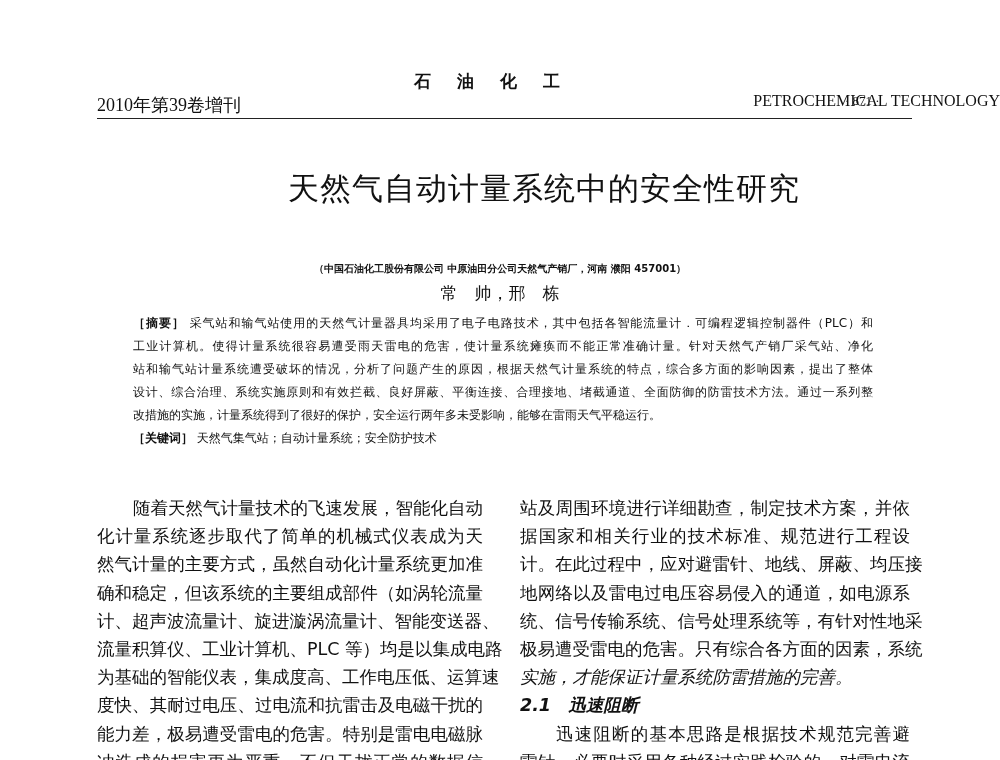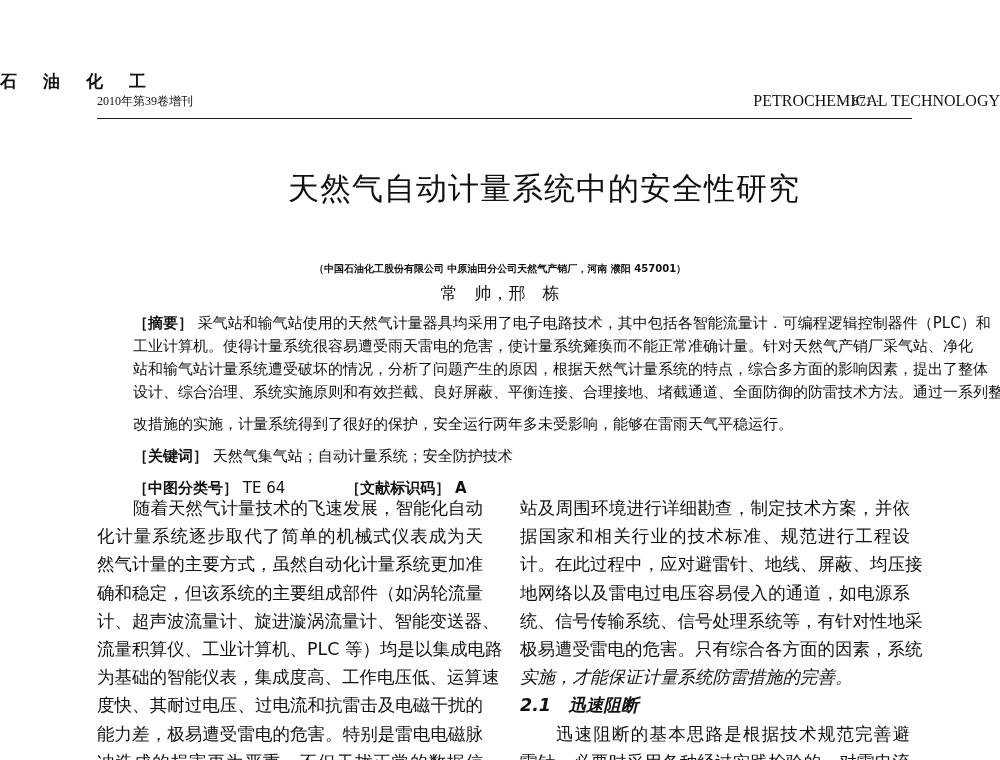--- a/index.html
+++ b/index.html
@@ -1,29 +1,29 @@
 <!DOCTYPE html>
 <html><head>
 <meta charset="utf-8">
 <style>
   html, body { margin:0; padding:0; background:#ffffff; }
   body { width:1000px; height:760px; position:relative; overflow:hidden;
          font-family:"DejaVu Serif", "Liberation Serif", serif; color:#111; }
   .abs { position:absolute; white-space:nowrap; }
-  .journal-cn { left:0; width:1000px; top:70px; font-size:17px; font-weight:bold; letter-spacing:26px; }
+  .journal-cn { left:0; width:1000px; text-align:center; top:70px; font-size:17px; font-weight:bold; letter-spacing:26px; }
   .journal-en { left:0; width:1000px; text-align:right; top:92px; font-size:16px; font-family:"Liberation Serif", serif; }
-  .issue { left:97px; top:93px; font-size:12px; font-family:"Liberation Serif", serif; }
+  .issue { left:97px; top:93px; font-size:18px; font-family:"Liberation Serif", serif; }
   .pageno { left:845px; top:93px; font-size:13px; font-family:"Liberation Serif", serif; }
   .rule { left:97px; top:118px; width:815px; height:1px; background:#222; }
   .title { left:0; width:1000px; text-align:center; top:168px; font-size:31px; font-family:"DejaVu Sans", sans-serif; letter-spacing:1px;padding-left:44px; }
   .authors { left:0; width:1000px; text-align:center; top:234px; font-size:17px; font-family:"DejaVu Sans", sans-serif;margin-top:48px; }
   .affil { left:0; width:1000px; text-align:center; top:262px; font-size:10px; font-family:"DejaVu Sans", sans-serif; font-weight:bold; }
-  .abstract { left:133px; top:313px; width:740px; font-size:15px; font-family:"DejaVu Sans", sans-serif; }
+  .abstract { left:133px; top:313px; width:740px; font-size:12px; font-family:"DejaVu Sans", sans-serif; }
   .abstract .line { height:23px; line-height:20px; white-space:nowrap; text-align:justify; text-align-last:justify; }
-  .abstract .line.last { text-align-last:left;margin-top:9px; }
+  .abstract .line.last { text-align-last:left; }
   .abstract .tag { font-weight:bold; }
   .col { position:absolute; top:495px; font-size:17.5px; font-family:"DejaVu Sans", sans-serif; }
   .col.left { left:97px; width:386px; }
   .col.right { left:520px; width:390px; }
   .col .line { height:28.2px; line-height:26px; white-space:nowrap; text-align:justify; text-align-last:justify; }
   .col .line.last { text-align-last:left;font-style:italic; }
   .col .line.indent { padding-left:36px; }
   .col .heading { font-weight:bold; }
 </style>
 </head>
@@ -39,21 +39,20 @@
 <div class="abs authors">常　帅，邢　栋</div>
 <div class="abs affil">（中国石油化工股份有限公司 中原油田分公司天然气产销厂，河南 濮阳 457001）</div>
 
 <div class="abs abstract">
   <div class="line"><span class="tag">［摘要］</span> <span>采气站和输气站使用的天然气计量器具均采用了电子电路技术，其中包括各智能流量计．可编程逻辑控制器件（PLC）和</span></div>
   <div class="line">工业计算机。使得计量系统很容易遭受雨天雷电的危害，使计量系统瘫痪而不能正常准确计量。针对天然气产销厂采气站、净化</div>
   <div class="line">站和输气站计量系统遭受破坏的情况，分析了问题产生的原因，根据天然气计量系统的特点，综合多方面的影响因素，提出了整体</div>
   <div class="line">设计、综合治理、系统实施原则和有效拦截、良好屏蔽、平衡连接、合理接地、堵截通道、全面防御的防雷技术方法。通过一系列整</div>
   <div class="line last">改措施的实施，计量系统得到了很好的保护，安全运行两年多未受影响，能够在雷雨天气平稳运行。</div>
   <div class="line last"><span class="tag">［关键词］</span> <span>天然气集气站；自动计量系统；安全防护技术</span></div>
-  <div class="line last"><span class="tag">［中图分类号］</span> <span>TE 64</span><span style="display:inline-block;width:60px;"></span><span class="tag">［文献标识码］</span> <span class="tag">A</span></div>
 </div>
 
 <div class="col left">
   <div class="line indent">随着天然气计量技术的飞速发展，智能化自动</div>
   <div class="line">化计量系统逐步取代了简单的机械式仪表成为天</div>
   <div class="line">然气计量的主要方式，虽然自动化计量系统更加准</div>
   <div class="line">确和稳定，但该系统的主要组成部件（如涡轮流量</div>
   <div class="line">计、超声波流量计、旋进漩涡流量计、智能变送器、</div>
   <div class="line">流量积算仪、工业计算机、PLC 等）均是以集成电路</div>
   <div class="line">为基础的智能仪表，集成度高、工作电压低、运算速</div>

